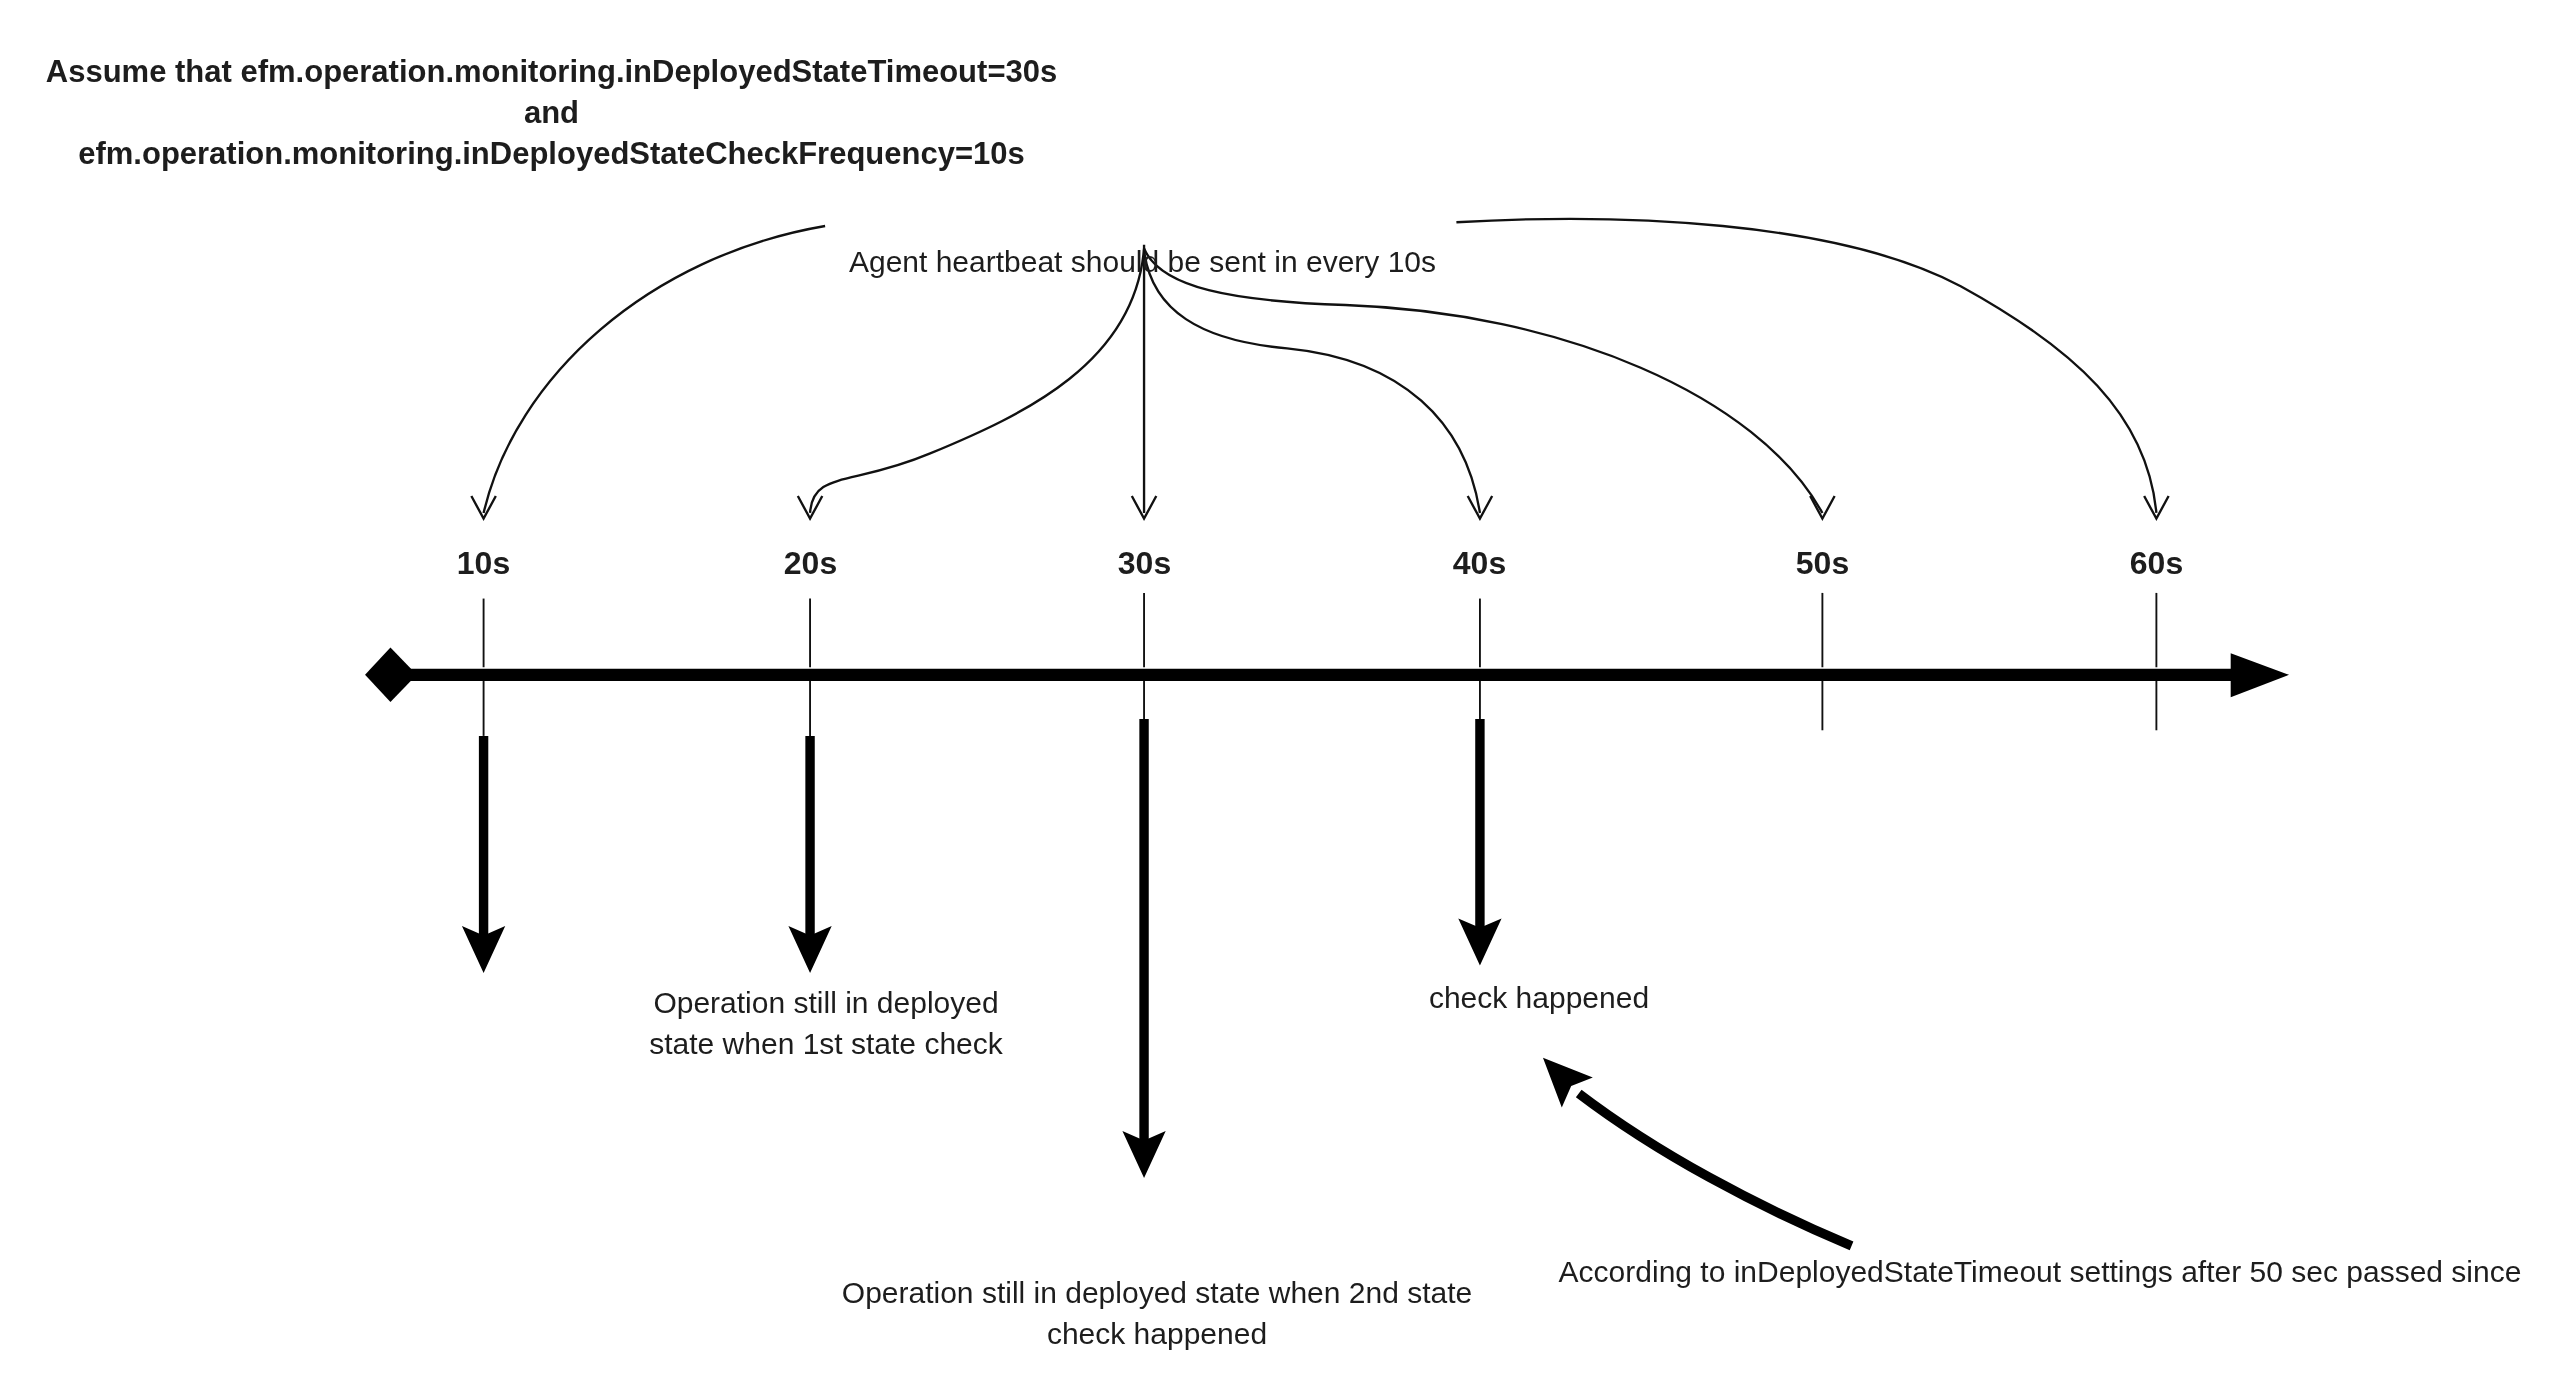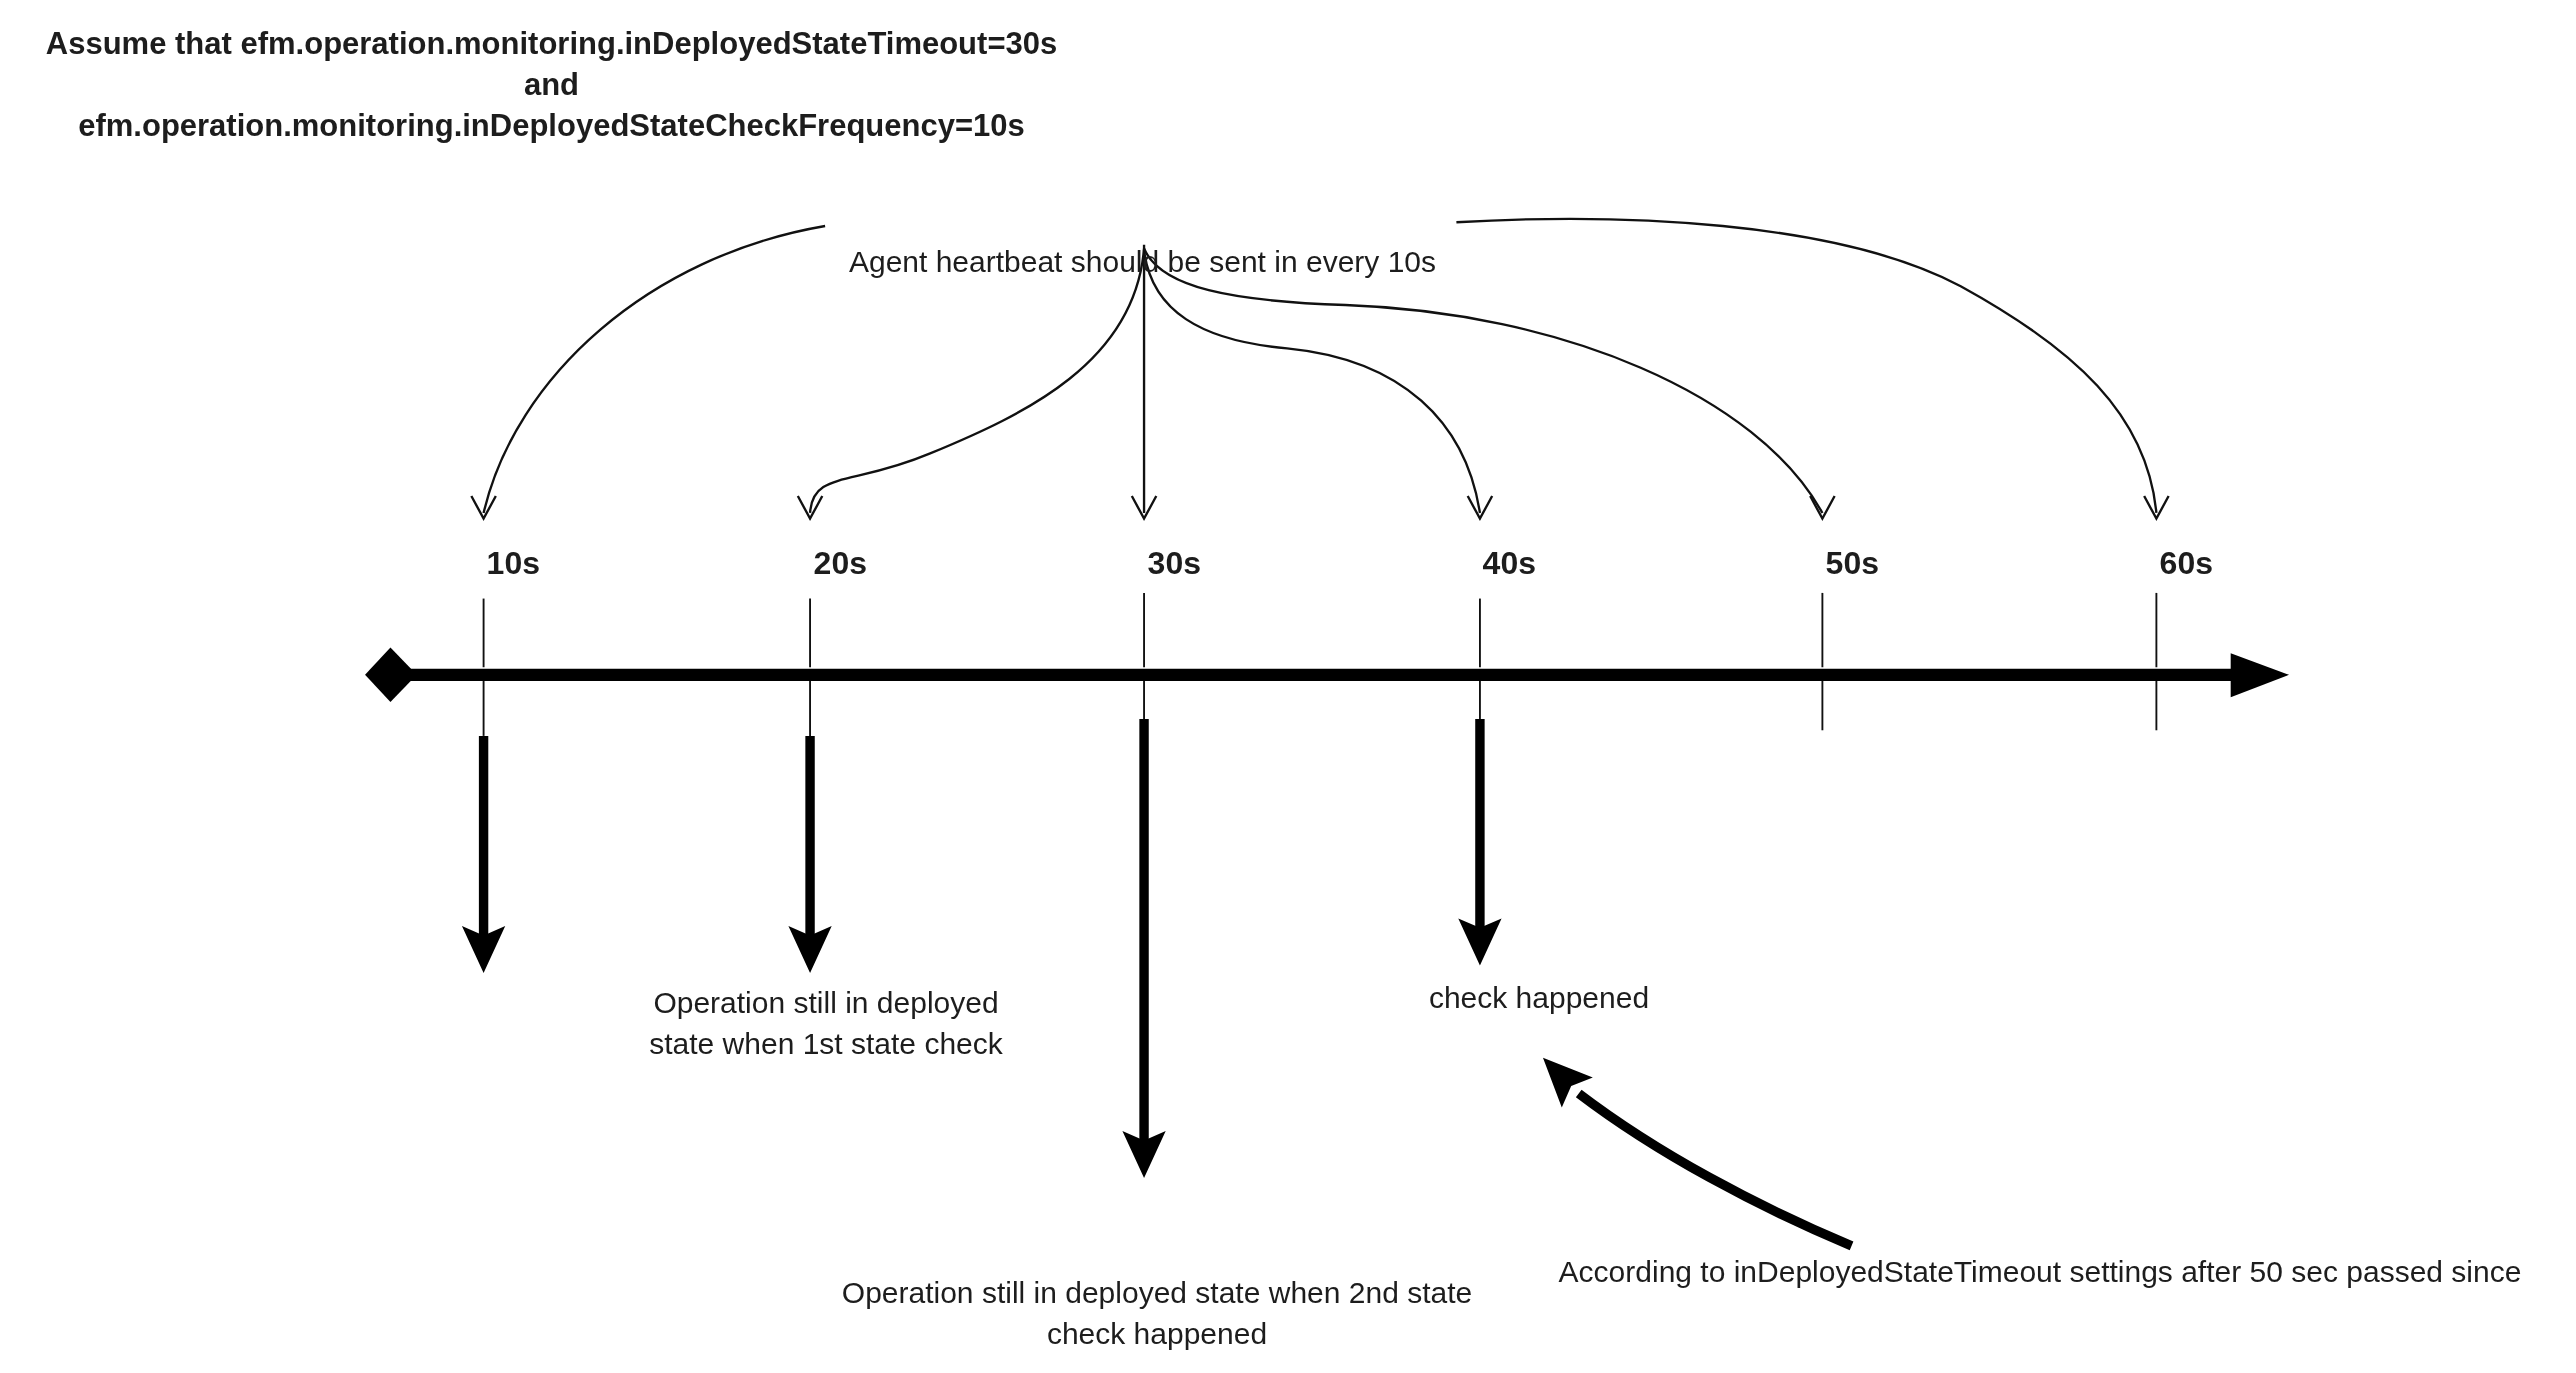--- a/index.html
+++ b/index.html
@@ -7,23 +7,23 @@
     position: relative;
     width: 2576px;
     height: 1374px;
     background: #ffffff;
     font-family: "Liberation Sans", "DejaVu Sans", sans-serif;
     color: #1d1d1d;
     overflow: hidden;
   }
   .layer-svg { position: absolute; left: 0; top: 0; }
   .txt { position: absolute; text-align: center; }
-  .title-block { font-weight: bold; font-size: 31px; line-height: 41px; }
+  .title-block { font-weight: bold; font-size: 31px; line-height: 41px; margin-top: 28px; }
   .note { font-size: 30px; line-height: 41px; }
-  .tick-label { font-weight: bold; font-size: 32px; line-height: 34px; text-align: right; }
+  .tick-label { font-weight: bold; font-size: 32px; line-height: 34px; }
   .body-label { font-size: 30px; line-height: 41px; }
 </style>
 </head>
 <body>
 
 <div class="canvas">
 
   <svg class="layer-svg" width="2576" height="1374" viewBox="0 0 2738 1460">
 
     <g stroke="#111111" stroke-width="2.5" fill="none">

